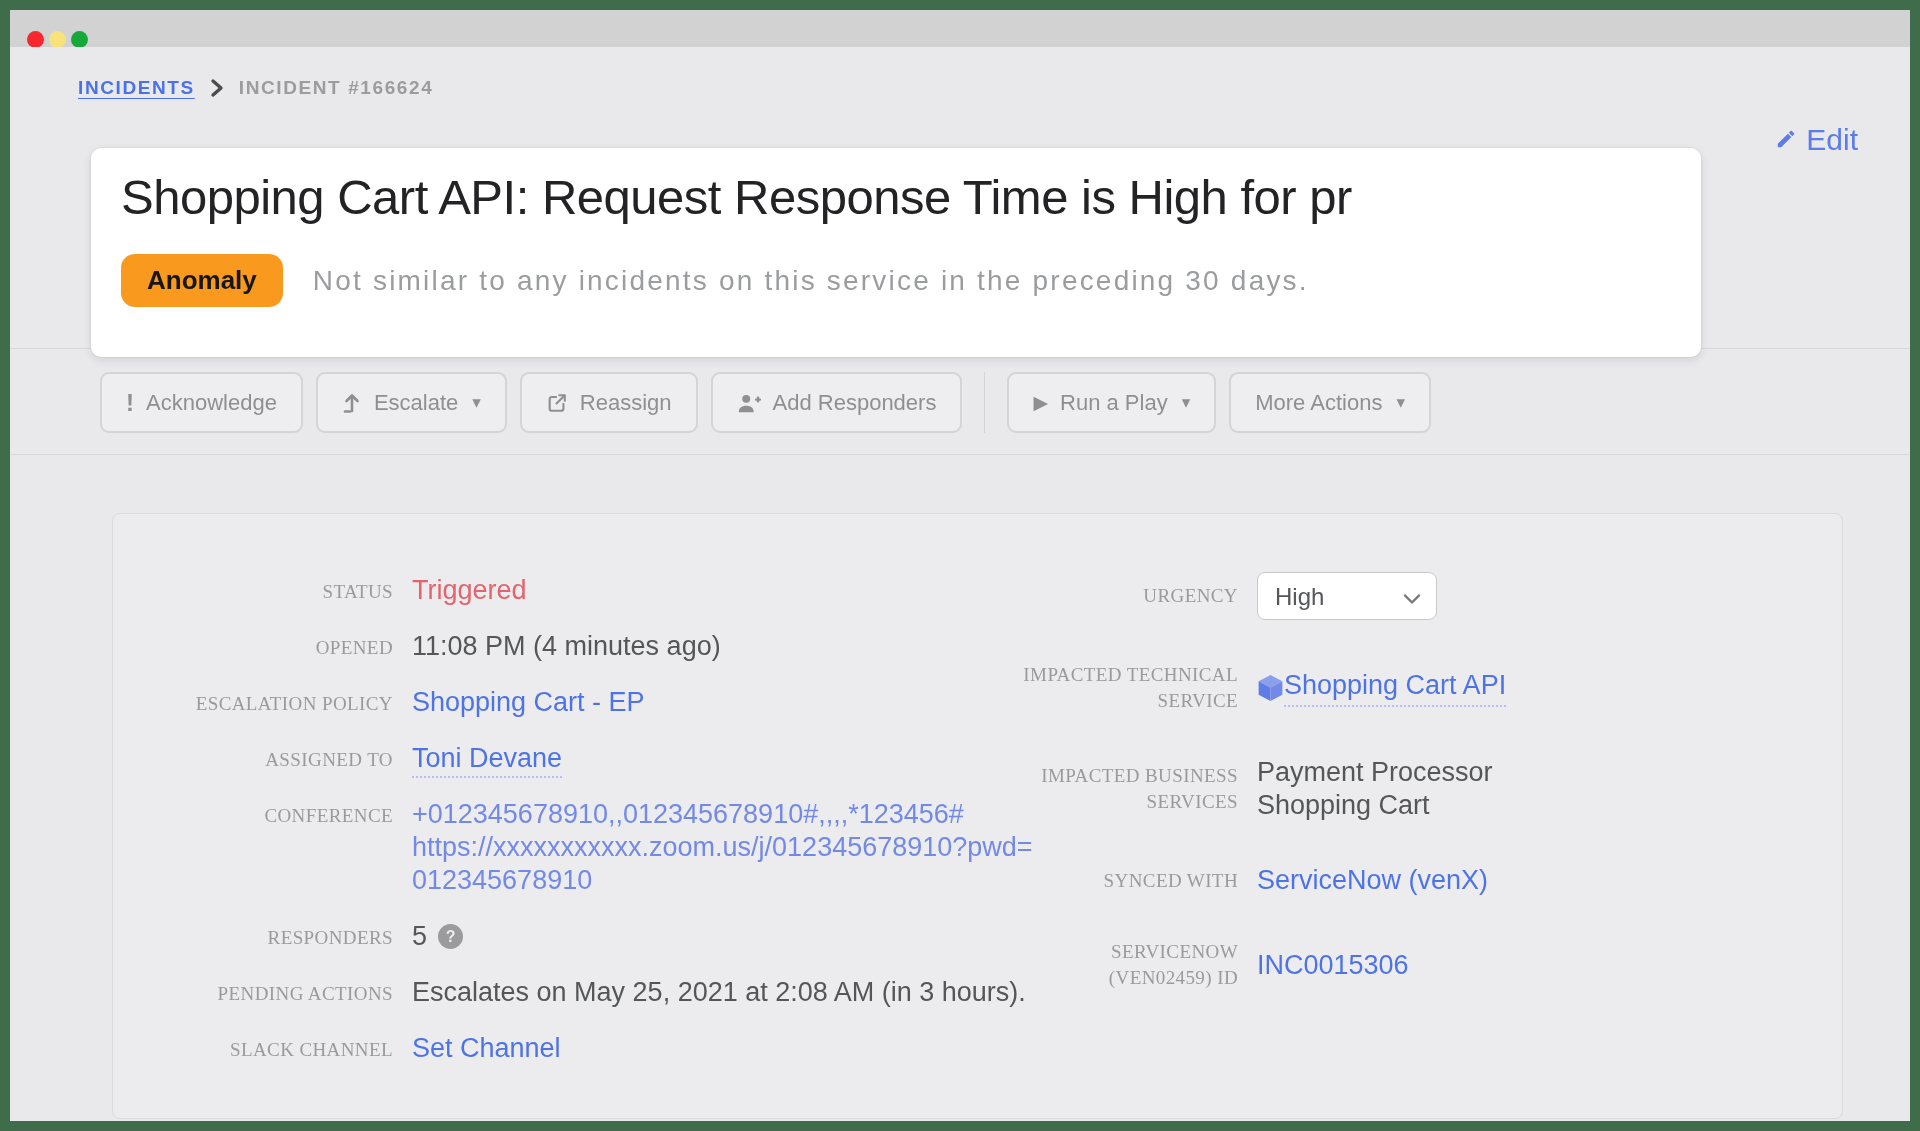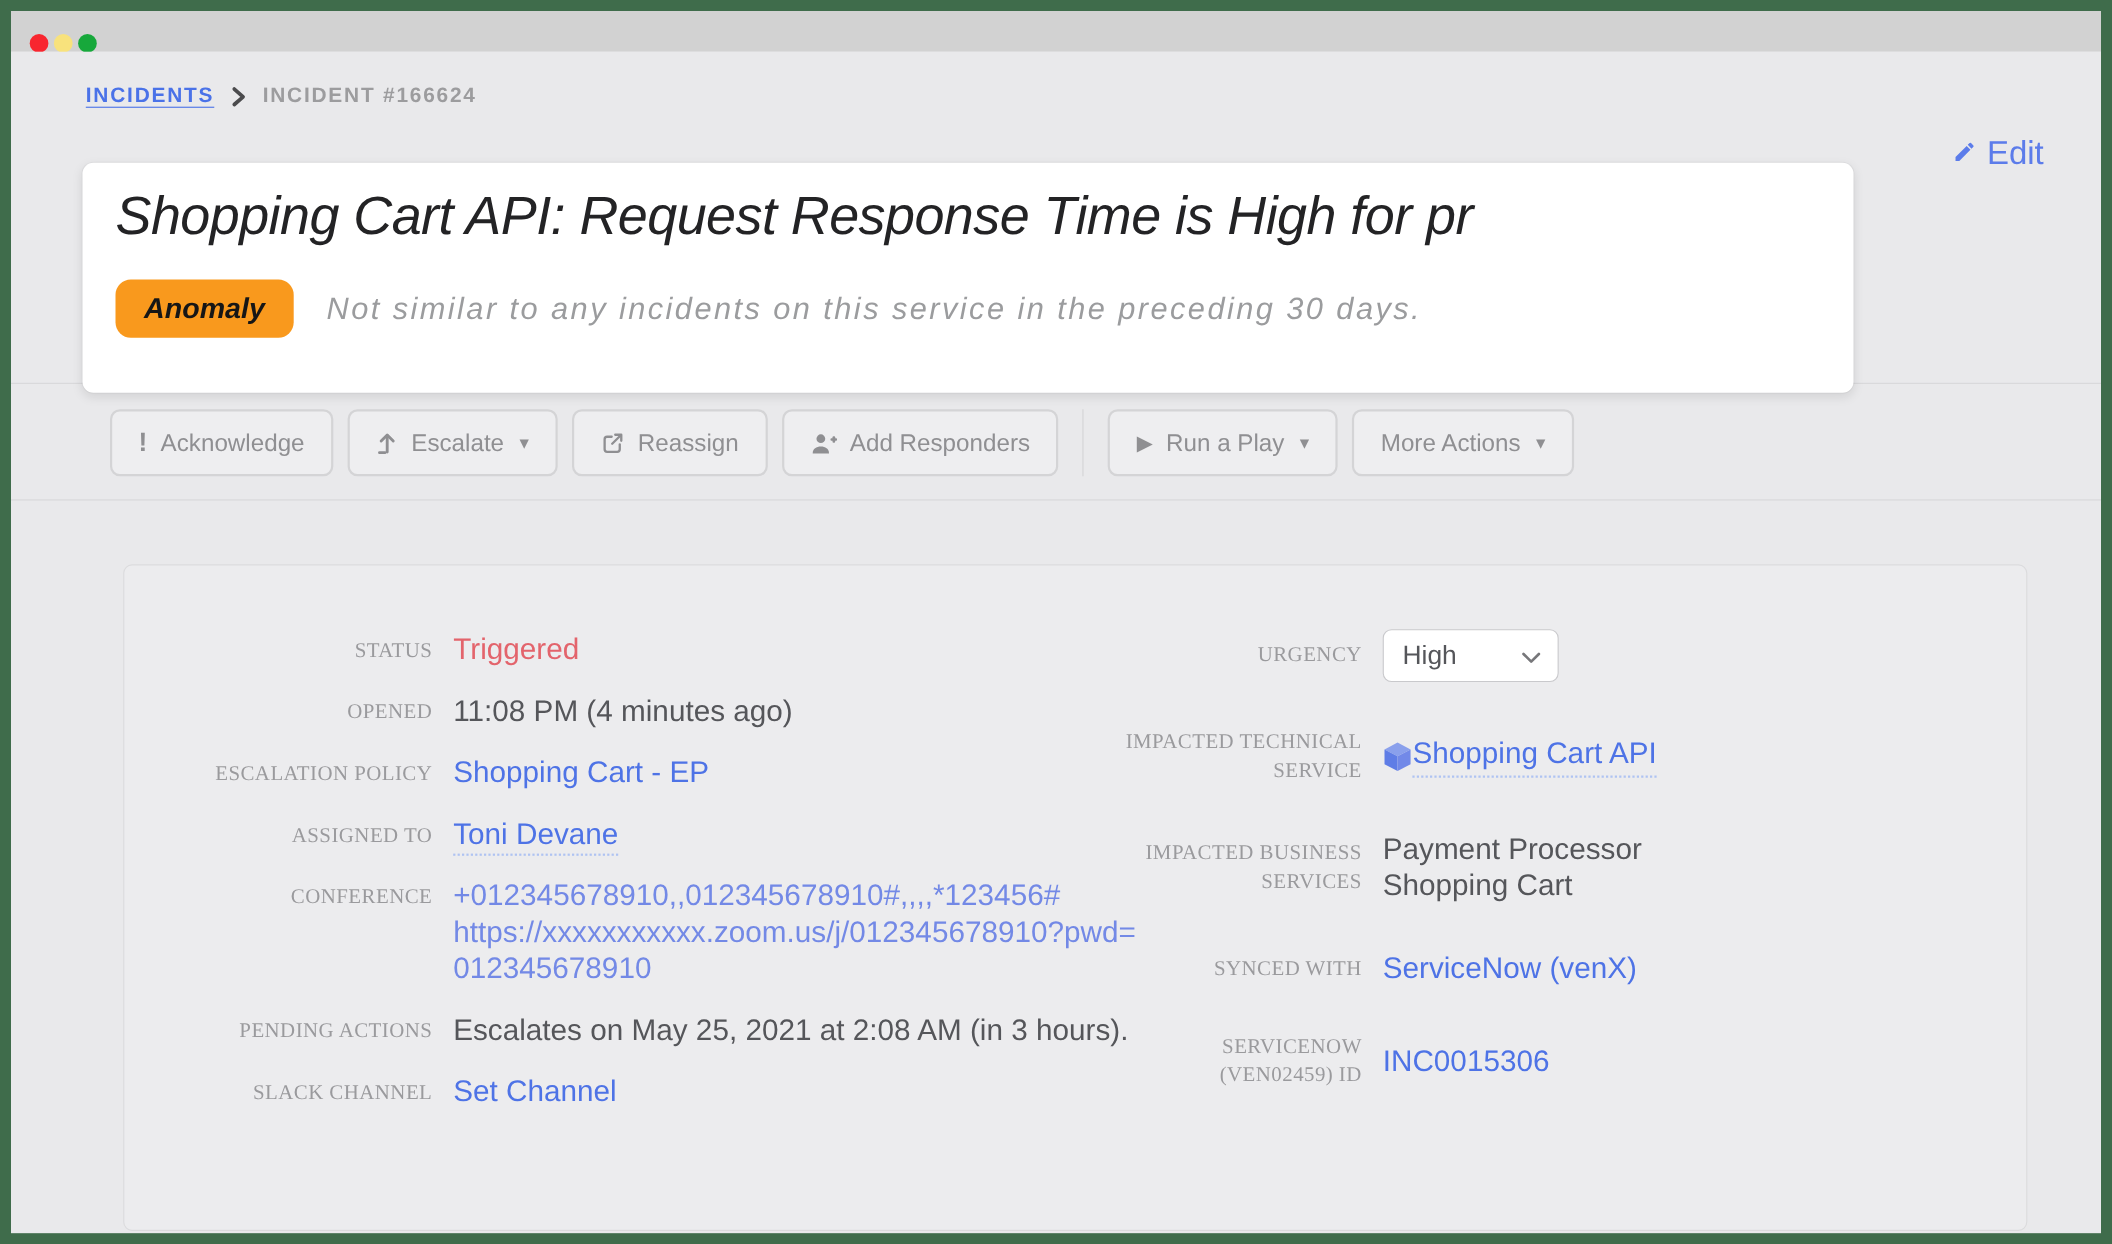--- a/index.html
+++ b/index.html
@@ -35,24 +35,24 @@
   .crumb-current { color:#9C9C9E; }
 
   
   .action-band {
     position:absolute; left:0; top:301px; width:100%; height:107px;
     border-top:1px solid #D8D8DA; border-bottom:1px solid #D8D8DA;
   }
 
   
   .title-card {
-    position:absolute; left:65px; top:101px; width:1610px; height:209px;
+    position:absolute; left:81px; top:101px; width:1610px; height:209px;
     background:#FFFFFF; border-radius:10px; z-index:3;
     box-shadow:0 3px 10px rgba(0,0,0,0.10), 0 0 0 1px rgba(0,0,0,0.03);
-    padding:16px 18px 0 30px; overflow:hidden;font-style:italic;
+    padding:16px 18px 0 30px; overflow:hidden;
   }
   .incident-title {
     font-size:49px; font-weight:500; color:#232325; letter-spacing:-0.5px;
     white-space:nowrap; overflow:hidden; line-height:66px;
   }
   .badge-row { display:flex; align-items:center; margin-top:24px; gap:30px; }
   .anomaly-badge {
     background:#F9991D; color:#161616; font-size:26px; font-weight:700;
     padding:11px 26px; border-radius:14px; flex:0 0 auto;
   }
@@ -107,21 +107,21 @@
   .link-dotted { border-bottom:2px dotted #AFC3F2; padding-bottom:3px; }
   .conference .def-value { color:#7389E6; word-break:break-all; cursor:pointer; }
   .responders-value { display:flex; align-items:center; gap:11px; }
   .help-badge {
     width:25px; height:25px; border-radius:50%; background:#9B9B9D;
     color:#ECECEE; font-size:16px; font-weight:700;
     display:flex; align-items:center; justify-content:center; cursor:pointer;
   }
   .urgency-select {
     display:flex; align-items:center; justify-content:space-between;
-    width:160px; height:48px; background:#FFFFFF;
+    width:180px; height:48px; background:#FFFFFF;
     border:1px solid #C9C9CC; border-radius:8px; padding:0 15px 0 17px;
     font-size:24px; color:#55565A; cursor:pointer;
   }
   .service-value { display:flex; align-items:center; }
   .service-value svg { display:block; flex:0 0 auto; }
 </style>
 </head>
 <body>
 
 <div class="window">
@@ -228,20 +228,27 @@
         </div>
         <div class="def-row">
           <div class="def-label">Assigned To</div>
           <div class="def-value"><span class="link link-dotted">Toni Devane</span></div>
         </div>
         <div class="def-row conference">
           <div class="def-label">Conference</div>
           <div class="def-value">
             <div>+012345678910,,012345678910#,,,,*123456#</div>
             <div>https://xxxxxxxxxxx.zoom.us/j/012345678910?pwd=012345678910</div>
+          </div>
+        </div>
+        <div class="def-row">
+          <div class="def-label">Responders</div>
+          <div class="def-value responders-value">
+            <span>5</span>
+            <span class="help-badge">?</span>
           </div>
         </div>
         <div class="def-row">
           <div class="def-label">Pending Actions</div>
           <div class="def-value">Escalates on May 25, 2021 at 2:08 AM (in 3 hours).</div>
         </div>
         <div class="def-row">
           <div class="def-label">Slack Channel</div>
           <div class="def-value"><span class="link">Set Channel</span></div>
         </div>

